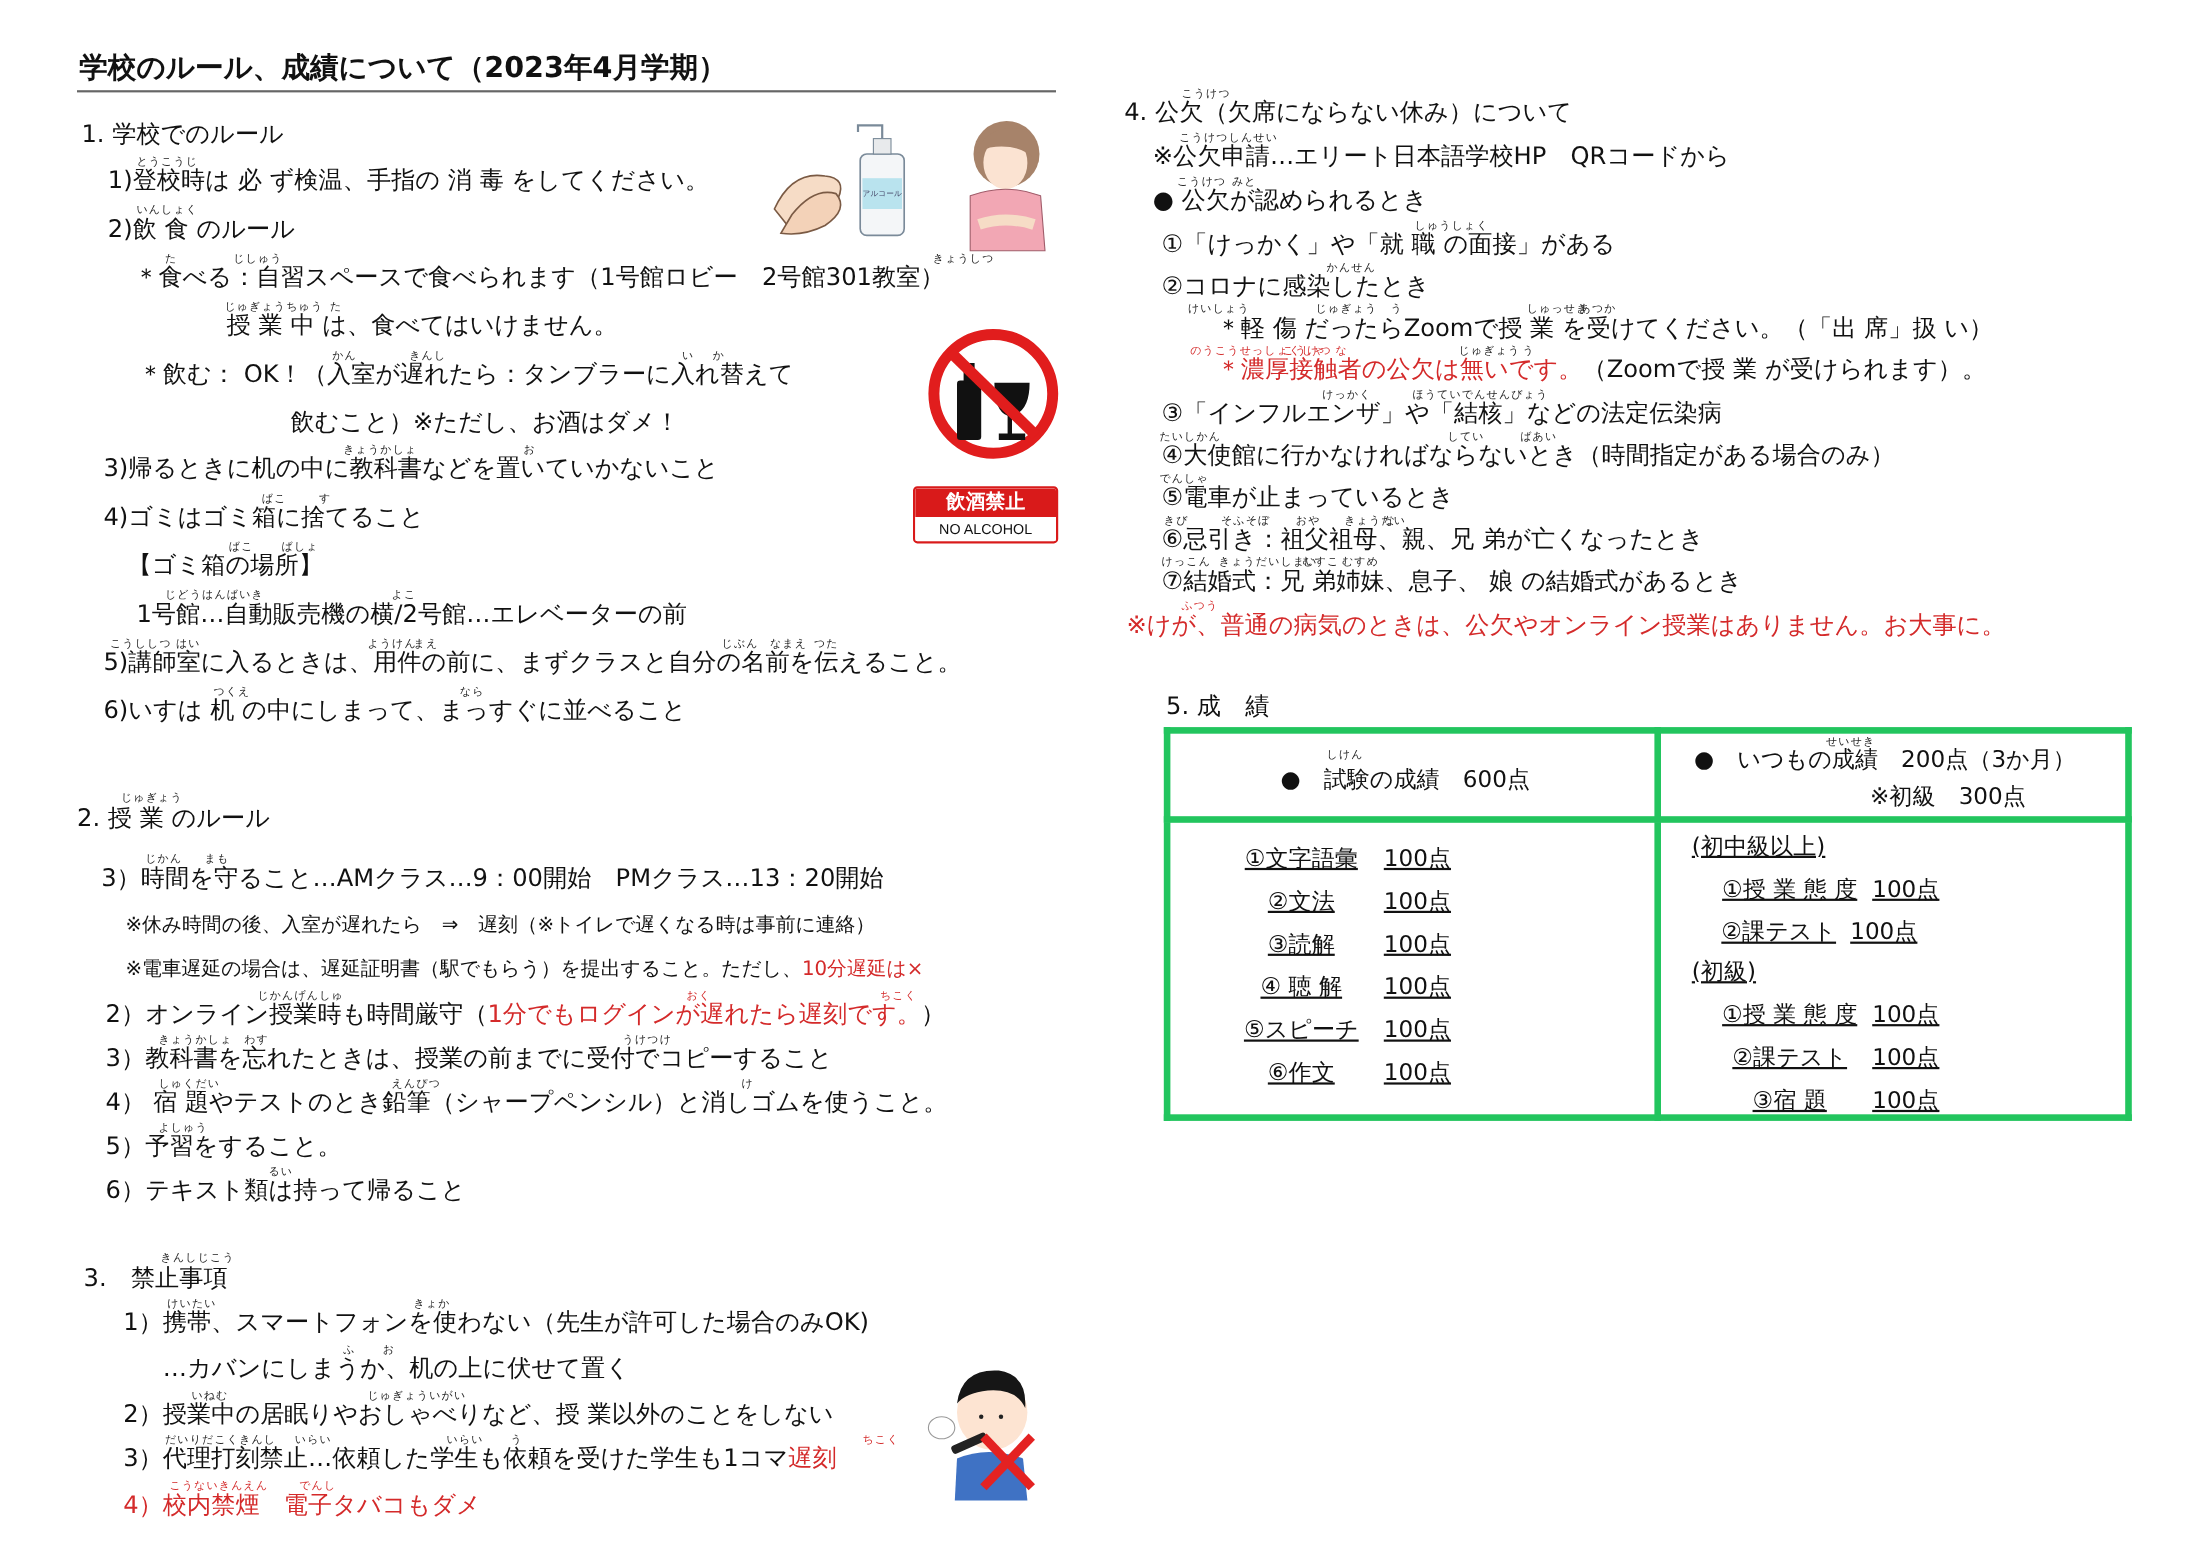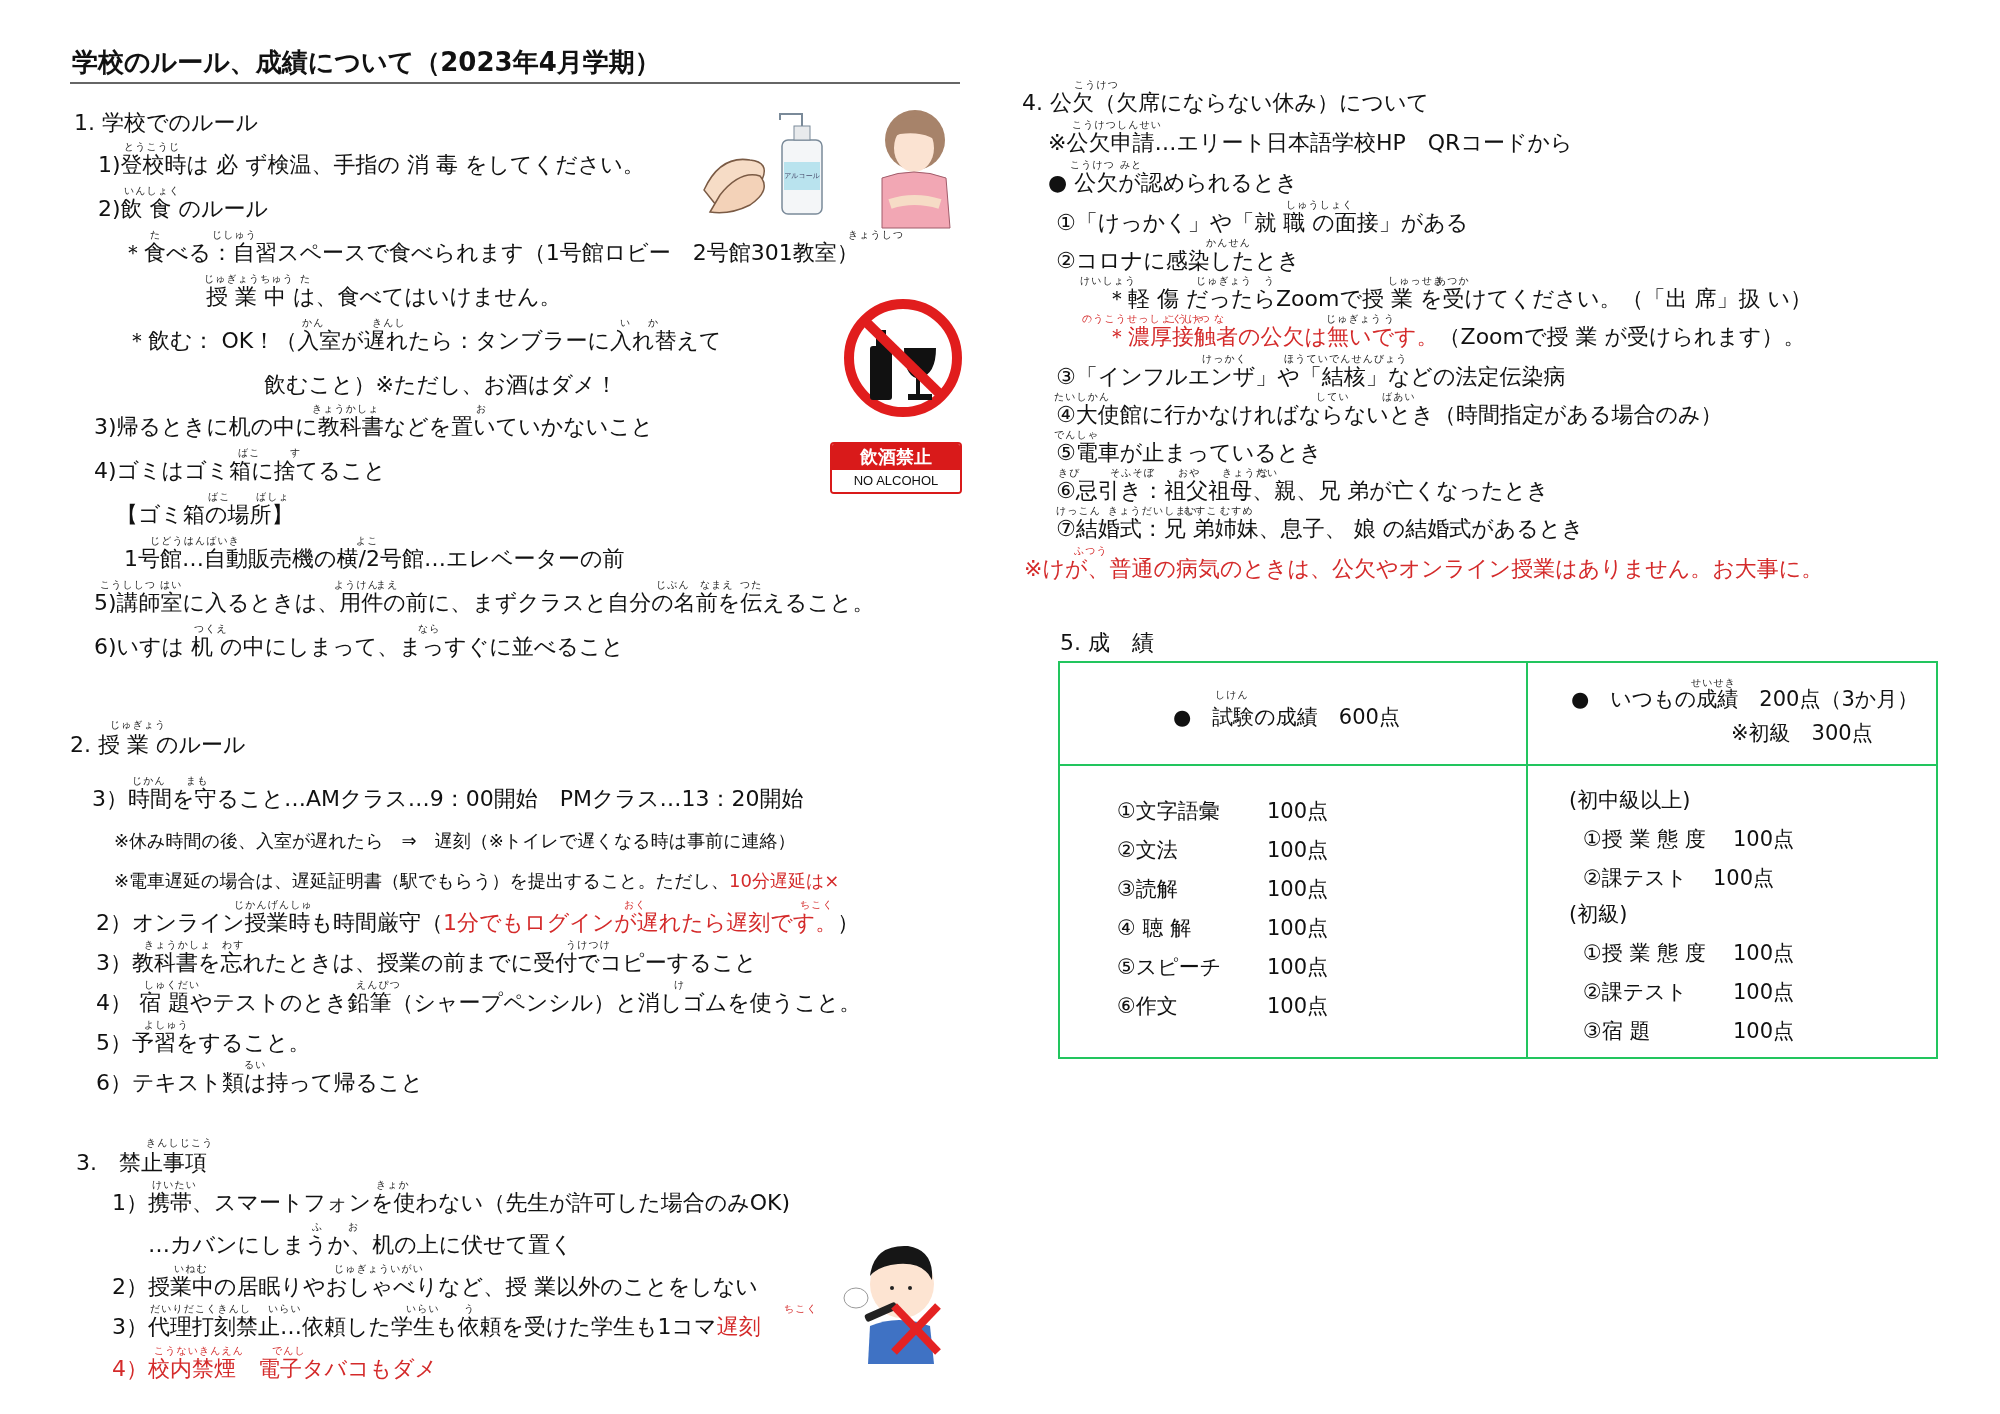--- a/index.html
+++ b/index.html
@@ -8,21 +8,21 @@
   .abs { position: absolute; }
   .line { position: absolute; white-space: nowrap; font-size: 22px; line-height: 26px; }
   .line.sm { font-size: 18px; }
   .red { color: #d42a2a; }
   .ruby { position: absolute; font-size: 10px; color: #222; white-space: nowrap; letter-spacing: 1px; }
   .ruby.red { color: #d42a2a; }
   .title { left: 72px; top: 46px; font-size: 26px; font-weight: bold; line-height: 32px; }
   .title-rule { left: 70px; top: 82px; width: 890px; height: 2px; background: #666; }
   .sec { font-size: 22px; }
   table.grades { position: absolute; left: 1058px; top: 661px; width: 880px; border-collapse: collapse; }
-  table.grades td { border: 2px solid #22c55e; vertical-align: top; padding: 13px; }
+  table.grades td { border: 6px solid #22c55e; vertical-align: top; padding: 0; text-align: center; }
   .cell { position: relative; }
   .grow { display: flex; font-size: 21px; line-height: 26px; height: 39px; align-items: flex-end; }
   .grow .lbl { width: 150px; }
   .ill { position: absolute; }
 </style>
 </head>
 <body>
 
 <div class="abs title">学校のルール、成績について（2023年4月学期）</div>
 <div class="abs title-rule"></div>
@@ -226,21 +226,21 @@
         </div>
       </td>
       <td>
         <div class="cell" style="height:75px;">
           <div class="ruby" style="left:150px;top:0px;">せいせき</div>
           <div class="line" style="left:30px;top:10px;font-size:21px;">●　いつもの成績　200点（3か月）</div>
           <div class="line" style="left:190px;top:44px;font-size:21px;">※初級　300点</div>
         </div>
       </td>
     </tr>
-    <tr style="height:240px;">
+    <tr style="height:240px;text-decoration:underline;">
       <td>
         <div class="cell" style="padding:6px 0 0 44px;">
           <div class="grow">
                 <span class="lbl">①文字語彙</span>
                 <span>100点</span>
               </div>
           <div class="grow">
                 <span class="lbl">②文法</span>
                 <span>100点</span>
               </div>

